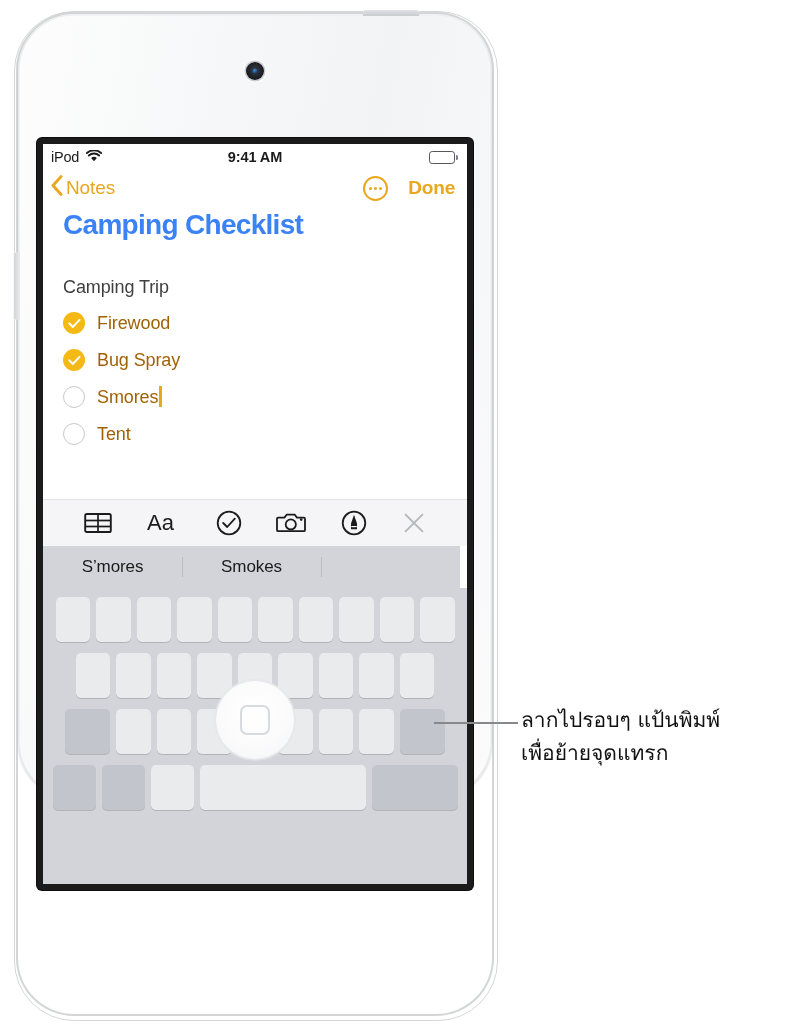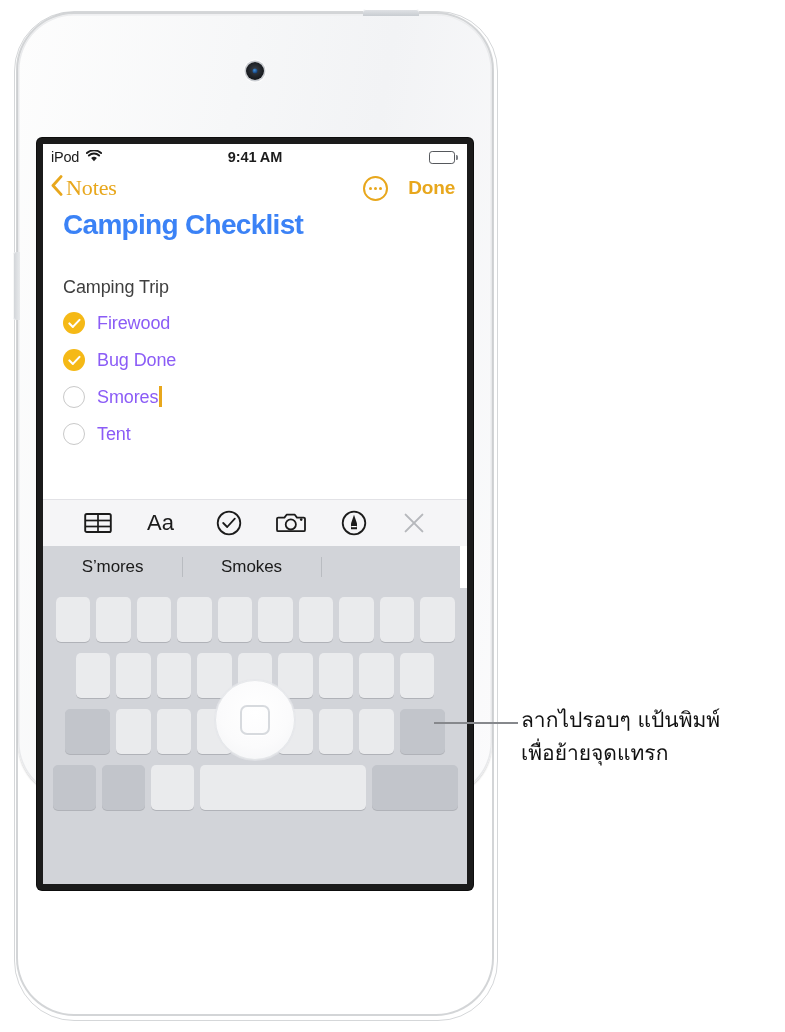--- a/index.html
+++ b/index.html
@@ -193,23 +193,22 @@
     display: flex;
     align-items: center;
     padding: 0 12px 0 8px;
     background: #fff;
   }
   #back-button {
     display: flex;
     align-items: center;
     gap: 3px;
     color: #e8a71c;
-    font-size: 22px;
+    font-size: 19px;
     cursor: pointer;
-    font-family: Liberation Serif, serif;
   }
   #back-label { letter-spacing: -0.1px; }
   #nav-right {
     margin-left: auto;
     display: flex;
     align-items: center;
     gap: 20px;
   }
   #more-button {
     width: 25px; height: 25px;
@@ -264,21 +263,21 @@
     box-sizing: border-box;
     display: flex;
     align-items: center;
     justify-content: center;
     cursor: pointer;
   }
   .check-circle.done { background: #f5b916; }
   .check-circle.open { background: #fff; border: 1.6px solid #c9c9c9; }
   .check-label {
     font-size: 18px;
-    color: #8b5cf6;
+    color: #a16207;
     letter-spacing: -0.1px;
     position: relative;
     white-space: nowrap;
   }
   .caret {
     display: inline-block;
     width: 2.2px;
     height: 21px;
     background: #e8a71c;
     vertical-align: -4px;
@@ -452,21 +451,21 @@
         </span>
         <span class="check-label">Firewood</span>
       </div>
 
       <div class="check-row">
         <span class="check-circle done">
           <svg width="13" height="11" viewBox="0 0 13 11">
             <path d="M1.4 5.4 L4.9 8.9 L11.5 1.9" stroke="#ffffff" stroke-width="2.1" fill="none" stroke-linecap="round" stroke-linejoin="round"></path>
           </svg>
         </span>
-        <span class="check-label">Bug Done</span>
+        <span class="check-label">Bug Spray</span>
       </div>
 
       <div class="check-row">
         <span class="check-circle open"></span>
         <span class="check-label"><span>Smores</span><span class="caret"></span></span>
       </div>
 
       <div class="check-row">
         <span class="check-circle open"></span>
         <span class="check-label">Tent</span>

